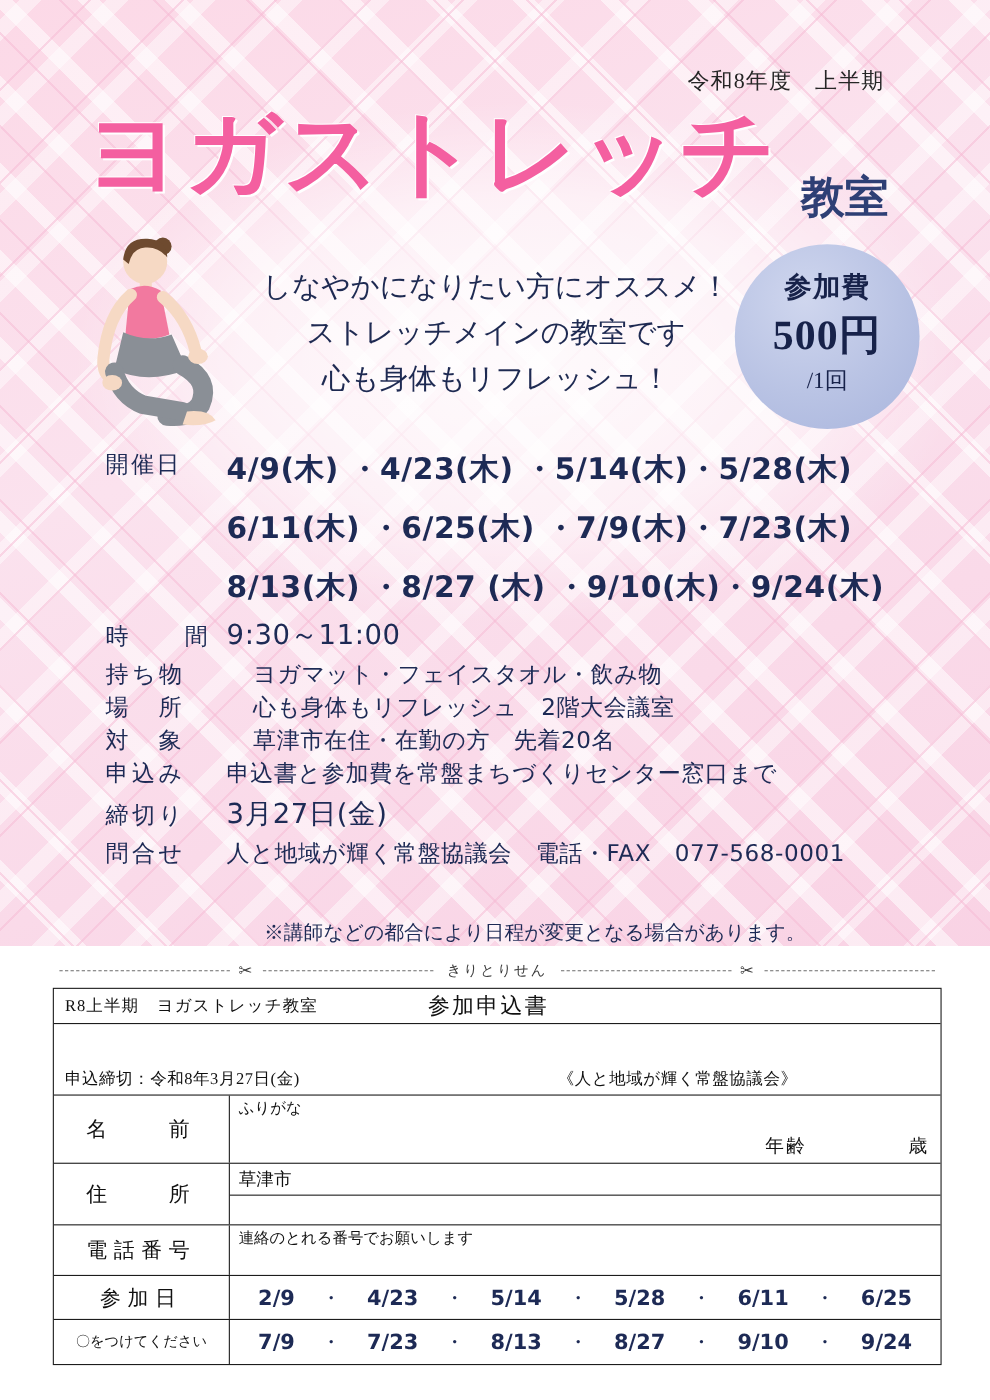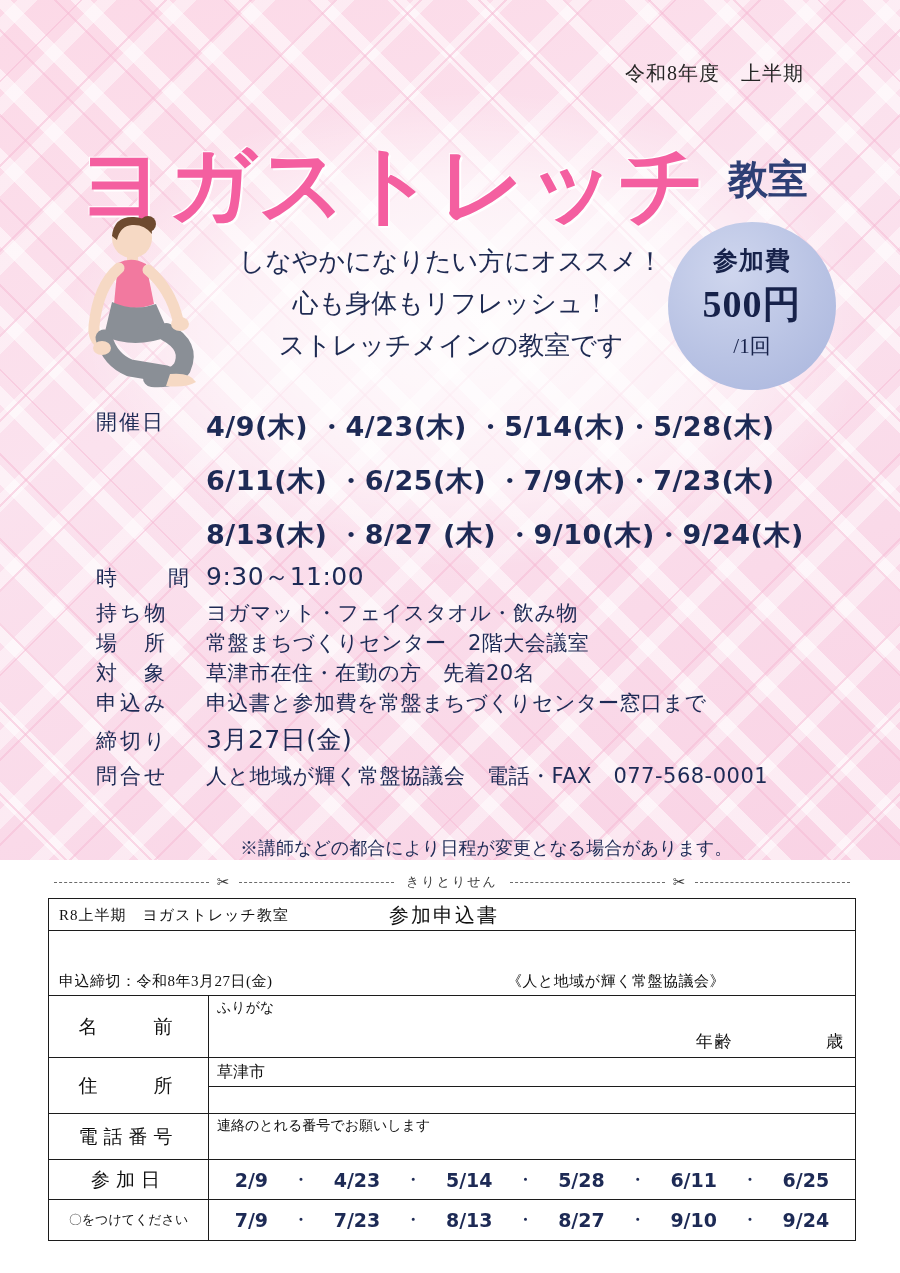--- a/index.html
+++ b/index.html
@@ -66,21 +66,20 @@
     position: absolute;
     left: 78px;
     top: 94px;
     font-size: 86px;
     line-height: 1.05;
     font-weight: bold;
     color: #f45fa0;
     letter-spacing: 2px;
     text-shadow: 2px 2px 0 #ffffff, -1px -1px 0 #ffffff;
     font-family: "DejaVu Sans", "Liberation Sans", sans-serif;
-    margin-top: 45px;
   }
   .title-sub {
     position: absolute;
     left: 728px;
     top: 152px;
     font-size: 40px;
     font-weight: bold;
     color: #2e3f75;
     font-family: "DejaVu Sans", "Liberation Sans", sans-serif;
   }
@@ -167,21 +166,21 @@
     font-size: 21px;
     letter-spacing: 3px;
     white-space: nowrap;
   }
   .info .v {
     font-size: 21px;
     letter-spacing: 0.5px;
     font-family: "DejaVu Sans", "Liberation Sans", sans-serif;
   }
   .info .row.big .v { font-size: 25px; }
-  .info .row.tight { margin-bottom: 2px; }
+  .info .row.tight { margin-bottom: 2px; gap: 24px; }
   .note {
     position: absolute;
     left: 240px;
     top: 836px;
     font-size: 18px;
     color: #1d2a55;
   }
 
   
   .cutline {
@@ -348,22 +347,22 @@
 
       <path d="M96 166 Q116 164 122 174 Q112 180 92 178 Z" fill="#f6d9c4"></path>
 
       <ellipse cx="28" cy="140" rx="9" ry="7" fill="#f6d9c4"></ellipse>
       <ellipse cx="106" cy="116" rx="9" ry="7" fill="#f6d9c4"></ellipse>
     </svg>
   </div>
 
   <div class="catch">
     <div>しなやかになりたい方にオススメ！</div>
+    <div>ストレッチメインの教室です</div>
     <div>心も身体もリフレッシュ！</div>
-    <div>ストレッチメインの教室です</div>
   </div>
 
   <div class="price-badge">
     <div class="pb1">参加費</div>
     <div class="pb2">500円</div>
     <div class="pb3">/1回</div>
   </div>
 
   <div class="dates">
     <div class="lab">開催日</div>
@@ -376,21 +375,21 @@
     <div class="row big">
       <div class="k">時　　間</div>
       <div class="v">9:30～11:00</div>
     </div>
     <div class="row tight">
       <div class="k">持ち物</div>
       <div class="v">ヨガマット・フェイスタオル・飲み物</div>
     </div>
     <div class="row tight">
       <div class="k">場　所</div>
-      <div class="v">常盤まちづくりセンター　2階大会議室</div>
+      <div class="v">心も身体もリフレッシュ　2階大会議室</div>
     </div>
     <div class="row tight">
       <div class="k">対　象</div>
       <div class="v">草津市在住・在勤の方　先着20名</div>
     </div>
     <div class="row">
       <div class="k">申込み</div>
       <div class="v">申込書と参加費を常盤まちづくりセンター窓口まで</div>
     </div>
     <div class="row big">

